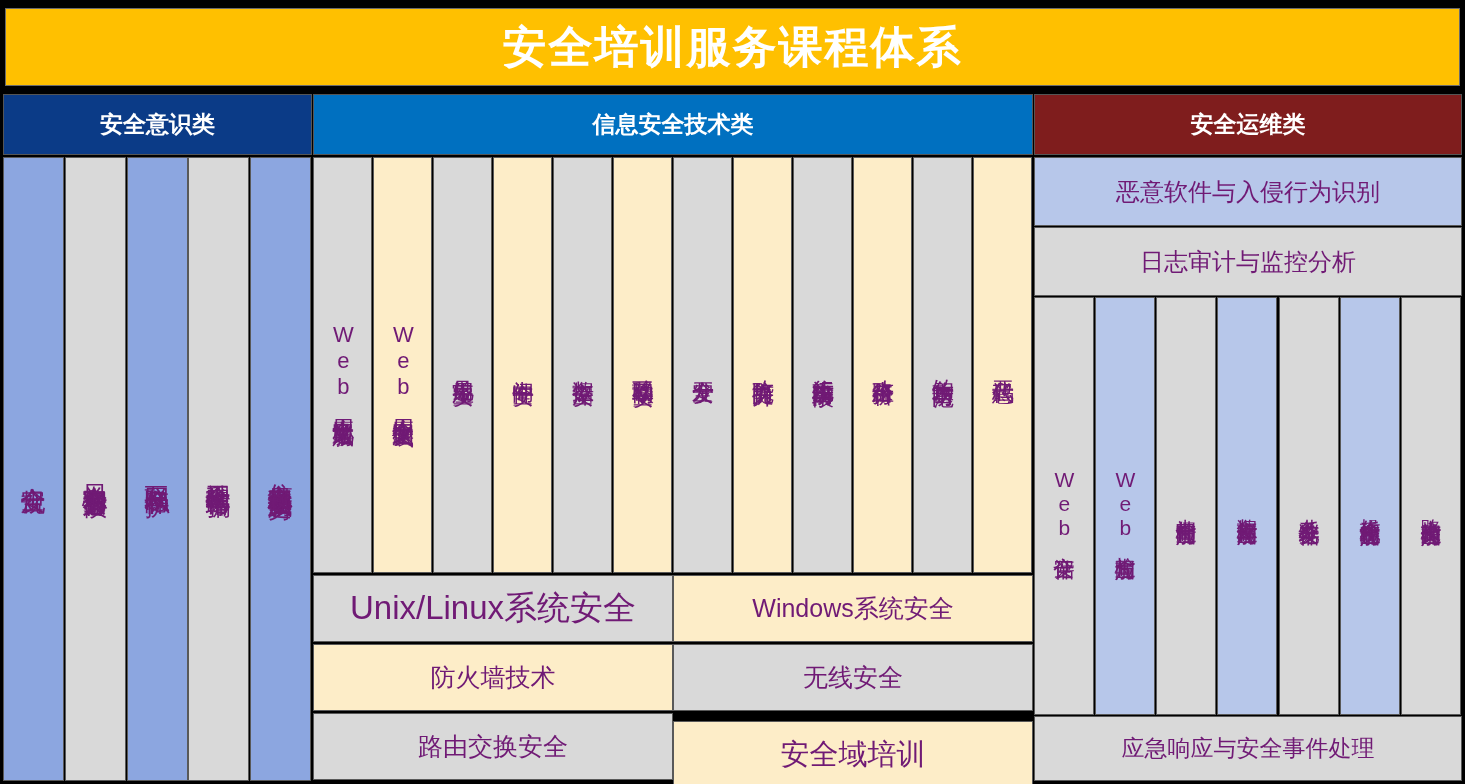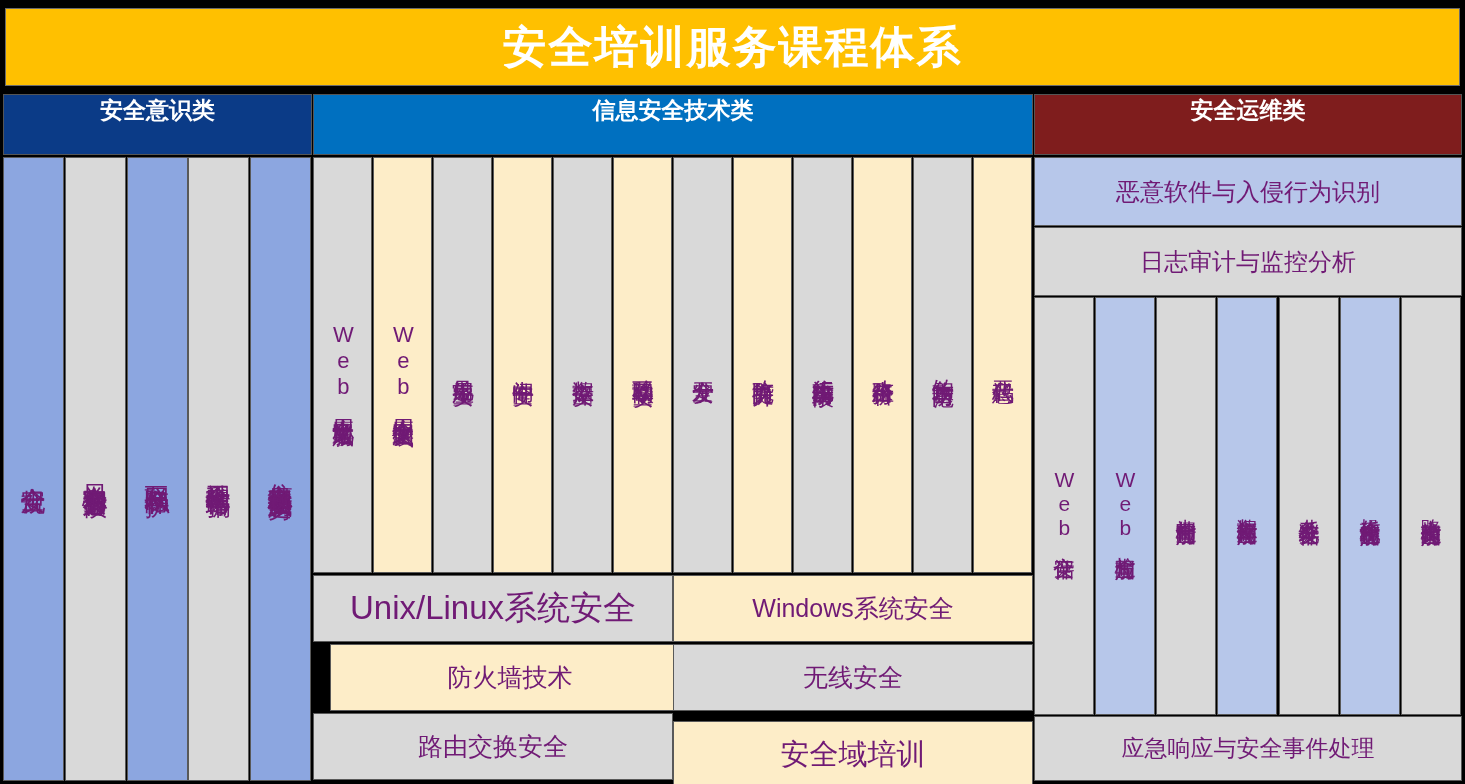--- a/index.html
+++ b/index.html
@@ -18,21 +18,21 @@
     display:flex;align-items:center;justify-content:center;
     box-sizing:border-box;
   }
   .title-text{
     font-size:44px;font-weight:bold;color:#FFFFFF;letter-spacing:2px;
     white-space:nowrap;line-height:1;
   }
 
   
   .band{position:absolute;top:94px;height:61px;box-sizing:border-box;
-    display:flex;justify-content:center;
+    display:flex;align-items:center;justify-content:center;
     border:1px solid #555;}
   .band .band-label{font-size:23px;font-weight:bold;color:#FFFFFF;white-space:nowrap;}
   #band-awareness{left:3px;width:309px;background:#0B3B87;}
   #band-tech{left:313px;width:720px;background:#0070C0;}
   #band-ops{left:1034px;width:428px;background:#7f1d1d;}
 
   
   .cell{
     box-sizing:border-box;border:1px solid #595959;
     display:flex;align-items:center;justify-content:center;
@@ -99,21 +99,21 @@
       <div class="cell vcell c-gray" style="left: 240px; width: 59px;">数据库安全</div>
       <div class="cell vcell c-cream" style="left: 300px; width: 59px;">移动互联网安全</div>
       <div class="cell vcell c-gray" style="left: 360px; width: 59px;">安全开发</div>
       <div class="cell vcell c-cream" style="left: 420px; width: 59px;">攻防能力提升</div>
       <div class="cell vcell c-gray" style="left: 480px; width: 59px;">流行攻击与防御手段</div>
       <div class="cell vcell c-cream" style="left: 540px; width: 59px;">攻击路径分析</div>
       <div class="cell vcell c-gray" style="left: 600px; width: 59px;">钓鱼攻击与防范</div>
       <div class="cell vcell c-cream" style="left: 660px; width: 59px;">恶意代码</div>
       <div class="cell c-gray" style="left: 0px; top: 418px; width: 360px; height: 67px; position: absolute; font-size: 33px;">Unix/Linux系统安全</div>
       <div class="cell c-cream" style="left: 360px; top: 418px; width: 360px; height: 67px; position: absolute; font-size: 25px;">Windows系统安全</div>
-      <div class="cell c-cream" style="left: 0px; top: 487px; width: 360px; height: 67px; position: absolute; font-size: 25px; margin-left: 17px;">防火墙技术</div>
+      <div class="cell c-cream" style="left: 0px; top: 487px; width: 360px; height: 67px; position: absolute; font-size: 25px;">防火墙技术</div>
       <div class="cell c-gray" style="left: 360px; top: 487px; width: 360px; height: 67px; position: absolute; font-size: 25px;">无线安全</div>
       <div class="cell c-gray" style="left: 0px; top: 556px; width: 360px; height: 67px; position: absolute; font-size: 25px;">路由交换安全</div>
       <div class="cell c-cream" style="left: 360px; top: 564px; width: 360px; height: 67px; position: absolute; font-size: 29px;">安全域培训</div>
     </div>
   <div id="sec-ops">
       <div class="cell c-lblue" style="left: 0px; top: 0px; width: 428px; height: 69px; position: absolute; font-size: 24px;">恶意软件与入侵行为识别</div>
       <div class="cell c-gray" style="left: 0px; top: 70px; width: 428px; height: 69px; position: absolute; font-size: 24px;">日志审计与监控分析</div>
       <div class="cell vcell c-gray" style="left: 0px; width: 60px; top: 140px; height: 418px;"><span class="lat">Web</span>安全评估</div>
       <div class="cell vcell c-lblue" style="left: 61px; width: 60px; top: 140px; height: 418px;"><span class="lat">Web</span>检查与加固</div>
       <div class="cell vcell c-gray" style="left: 122px; width: 60px; top: 140px; height: 418px;">中间件检查与加固</div>

